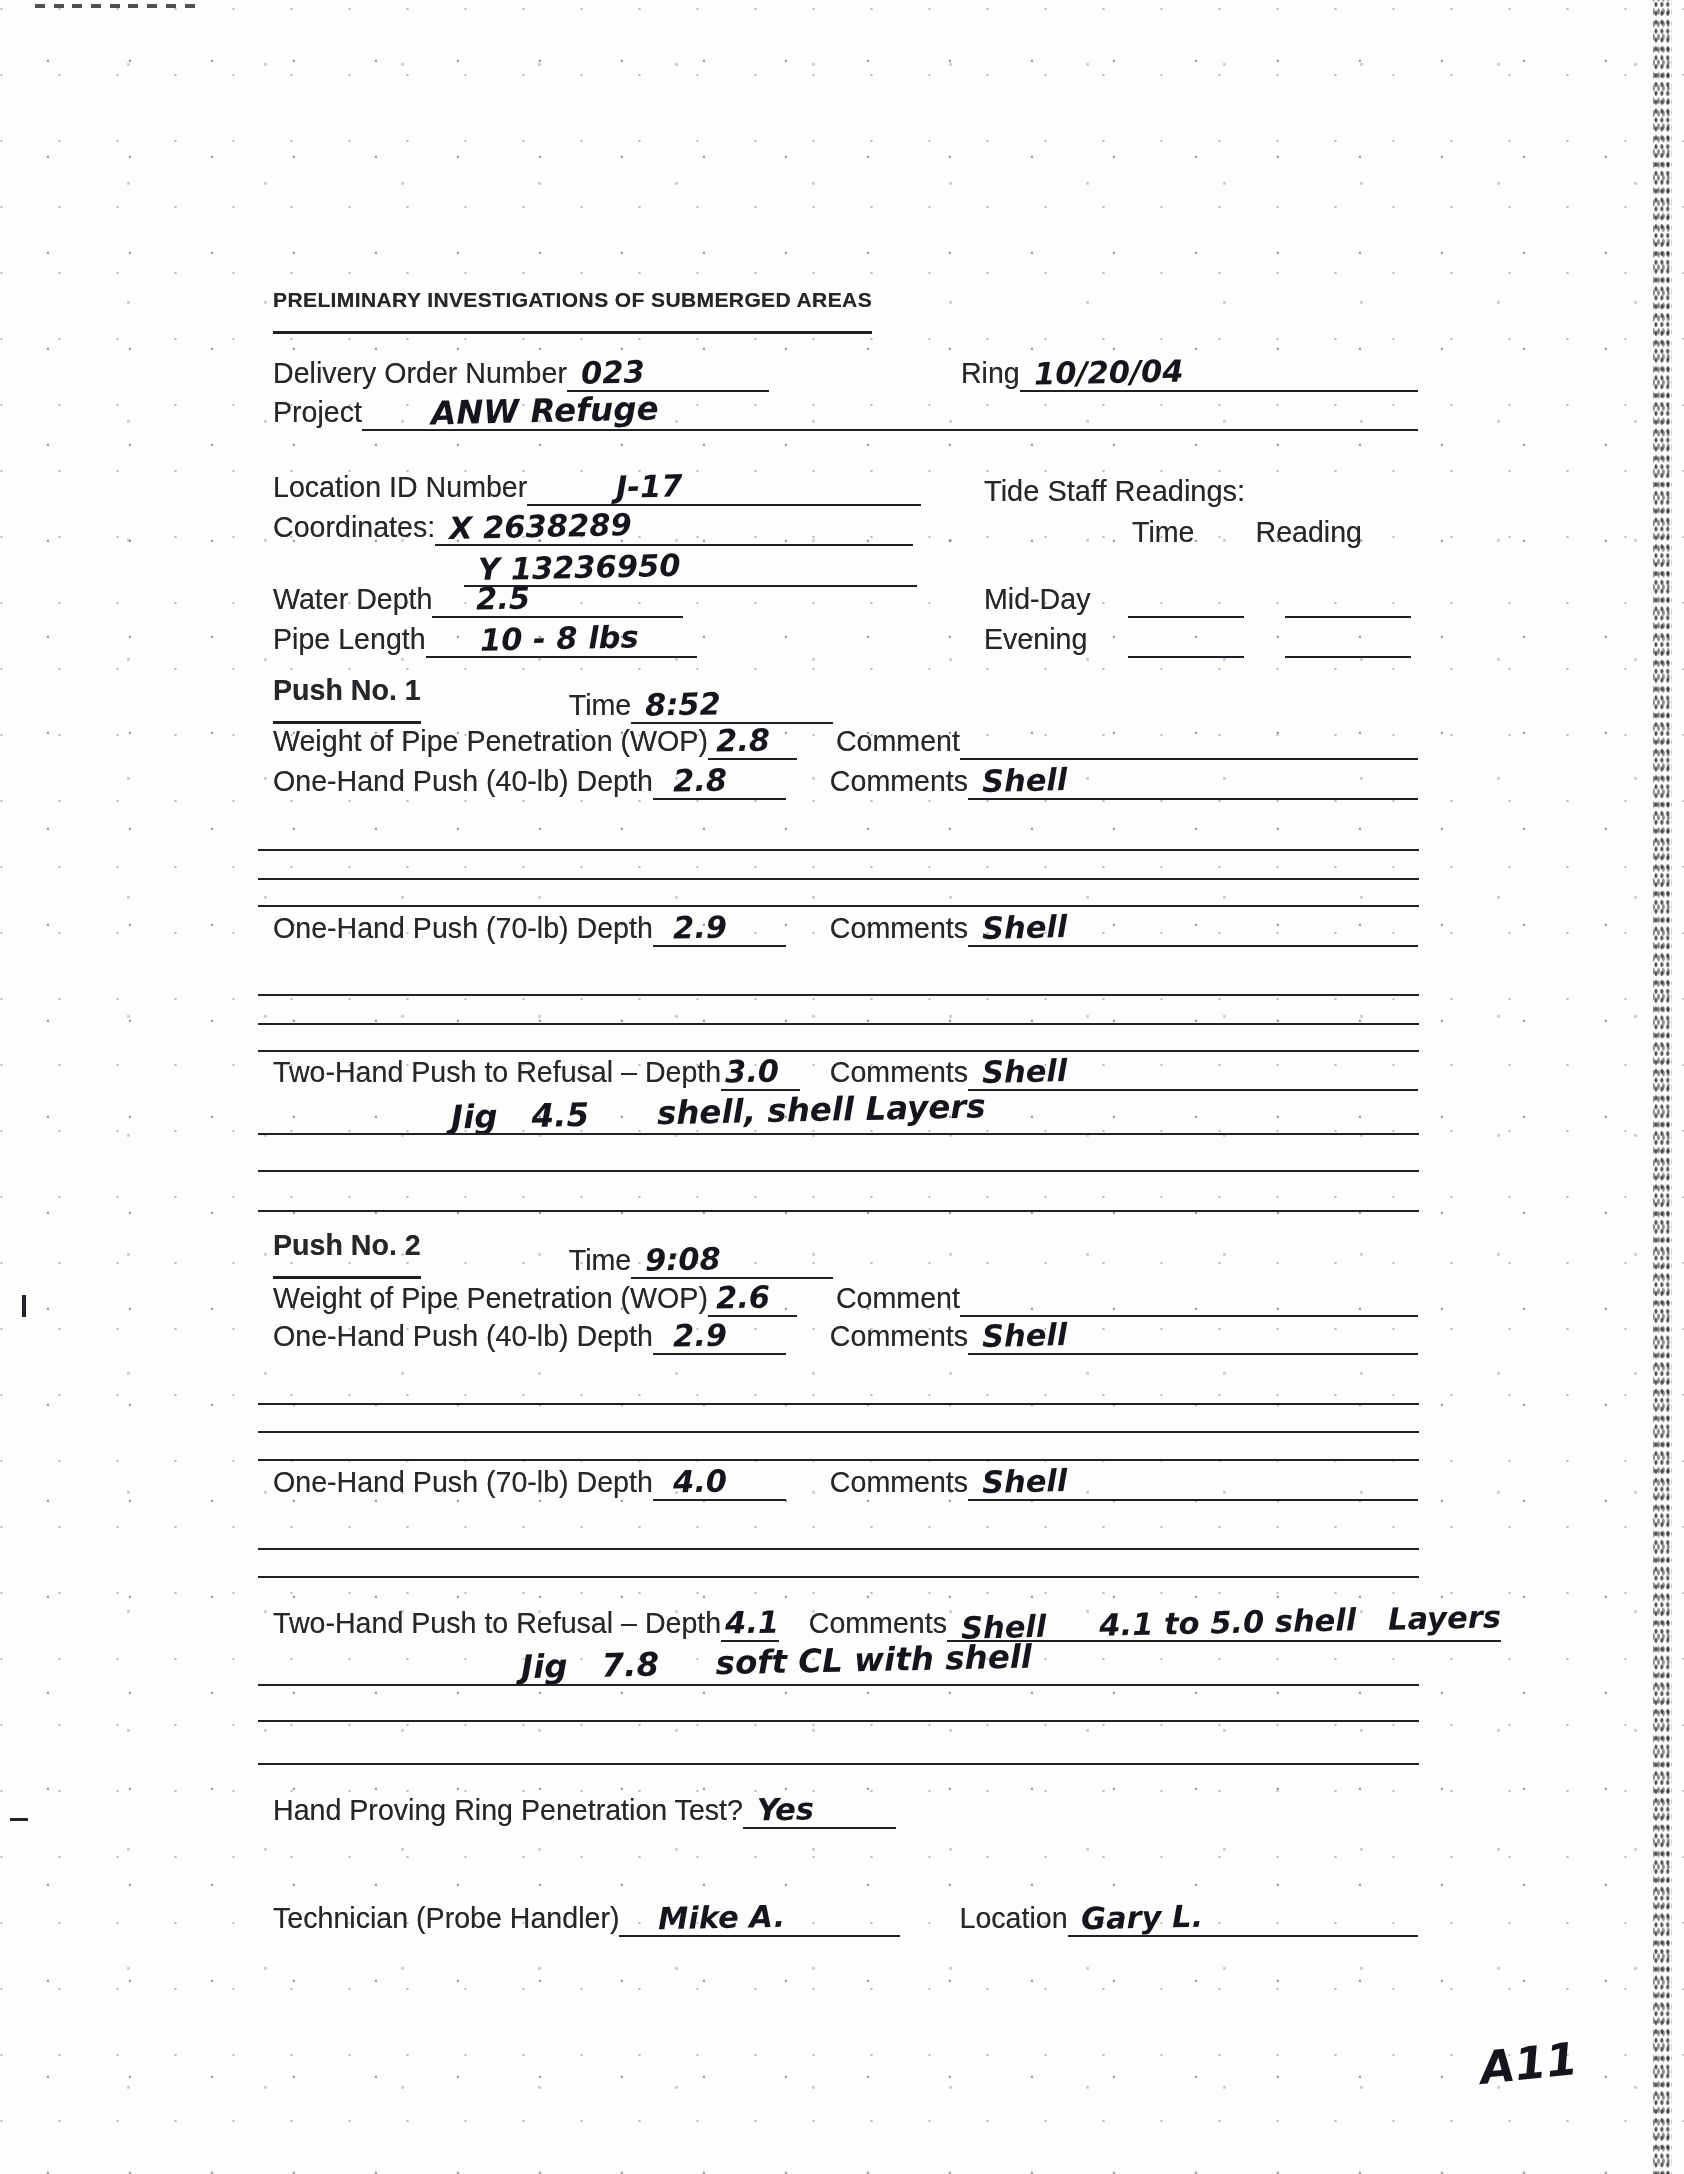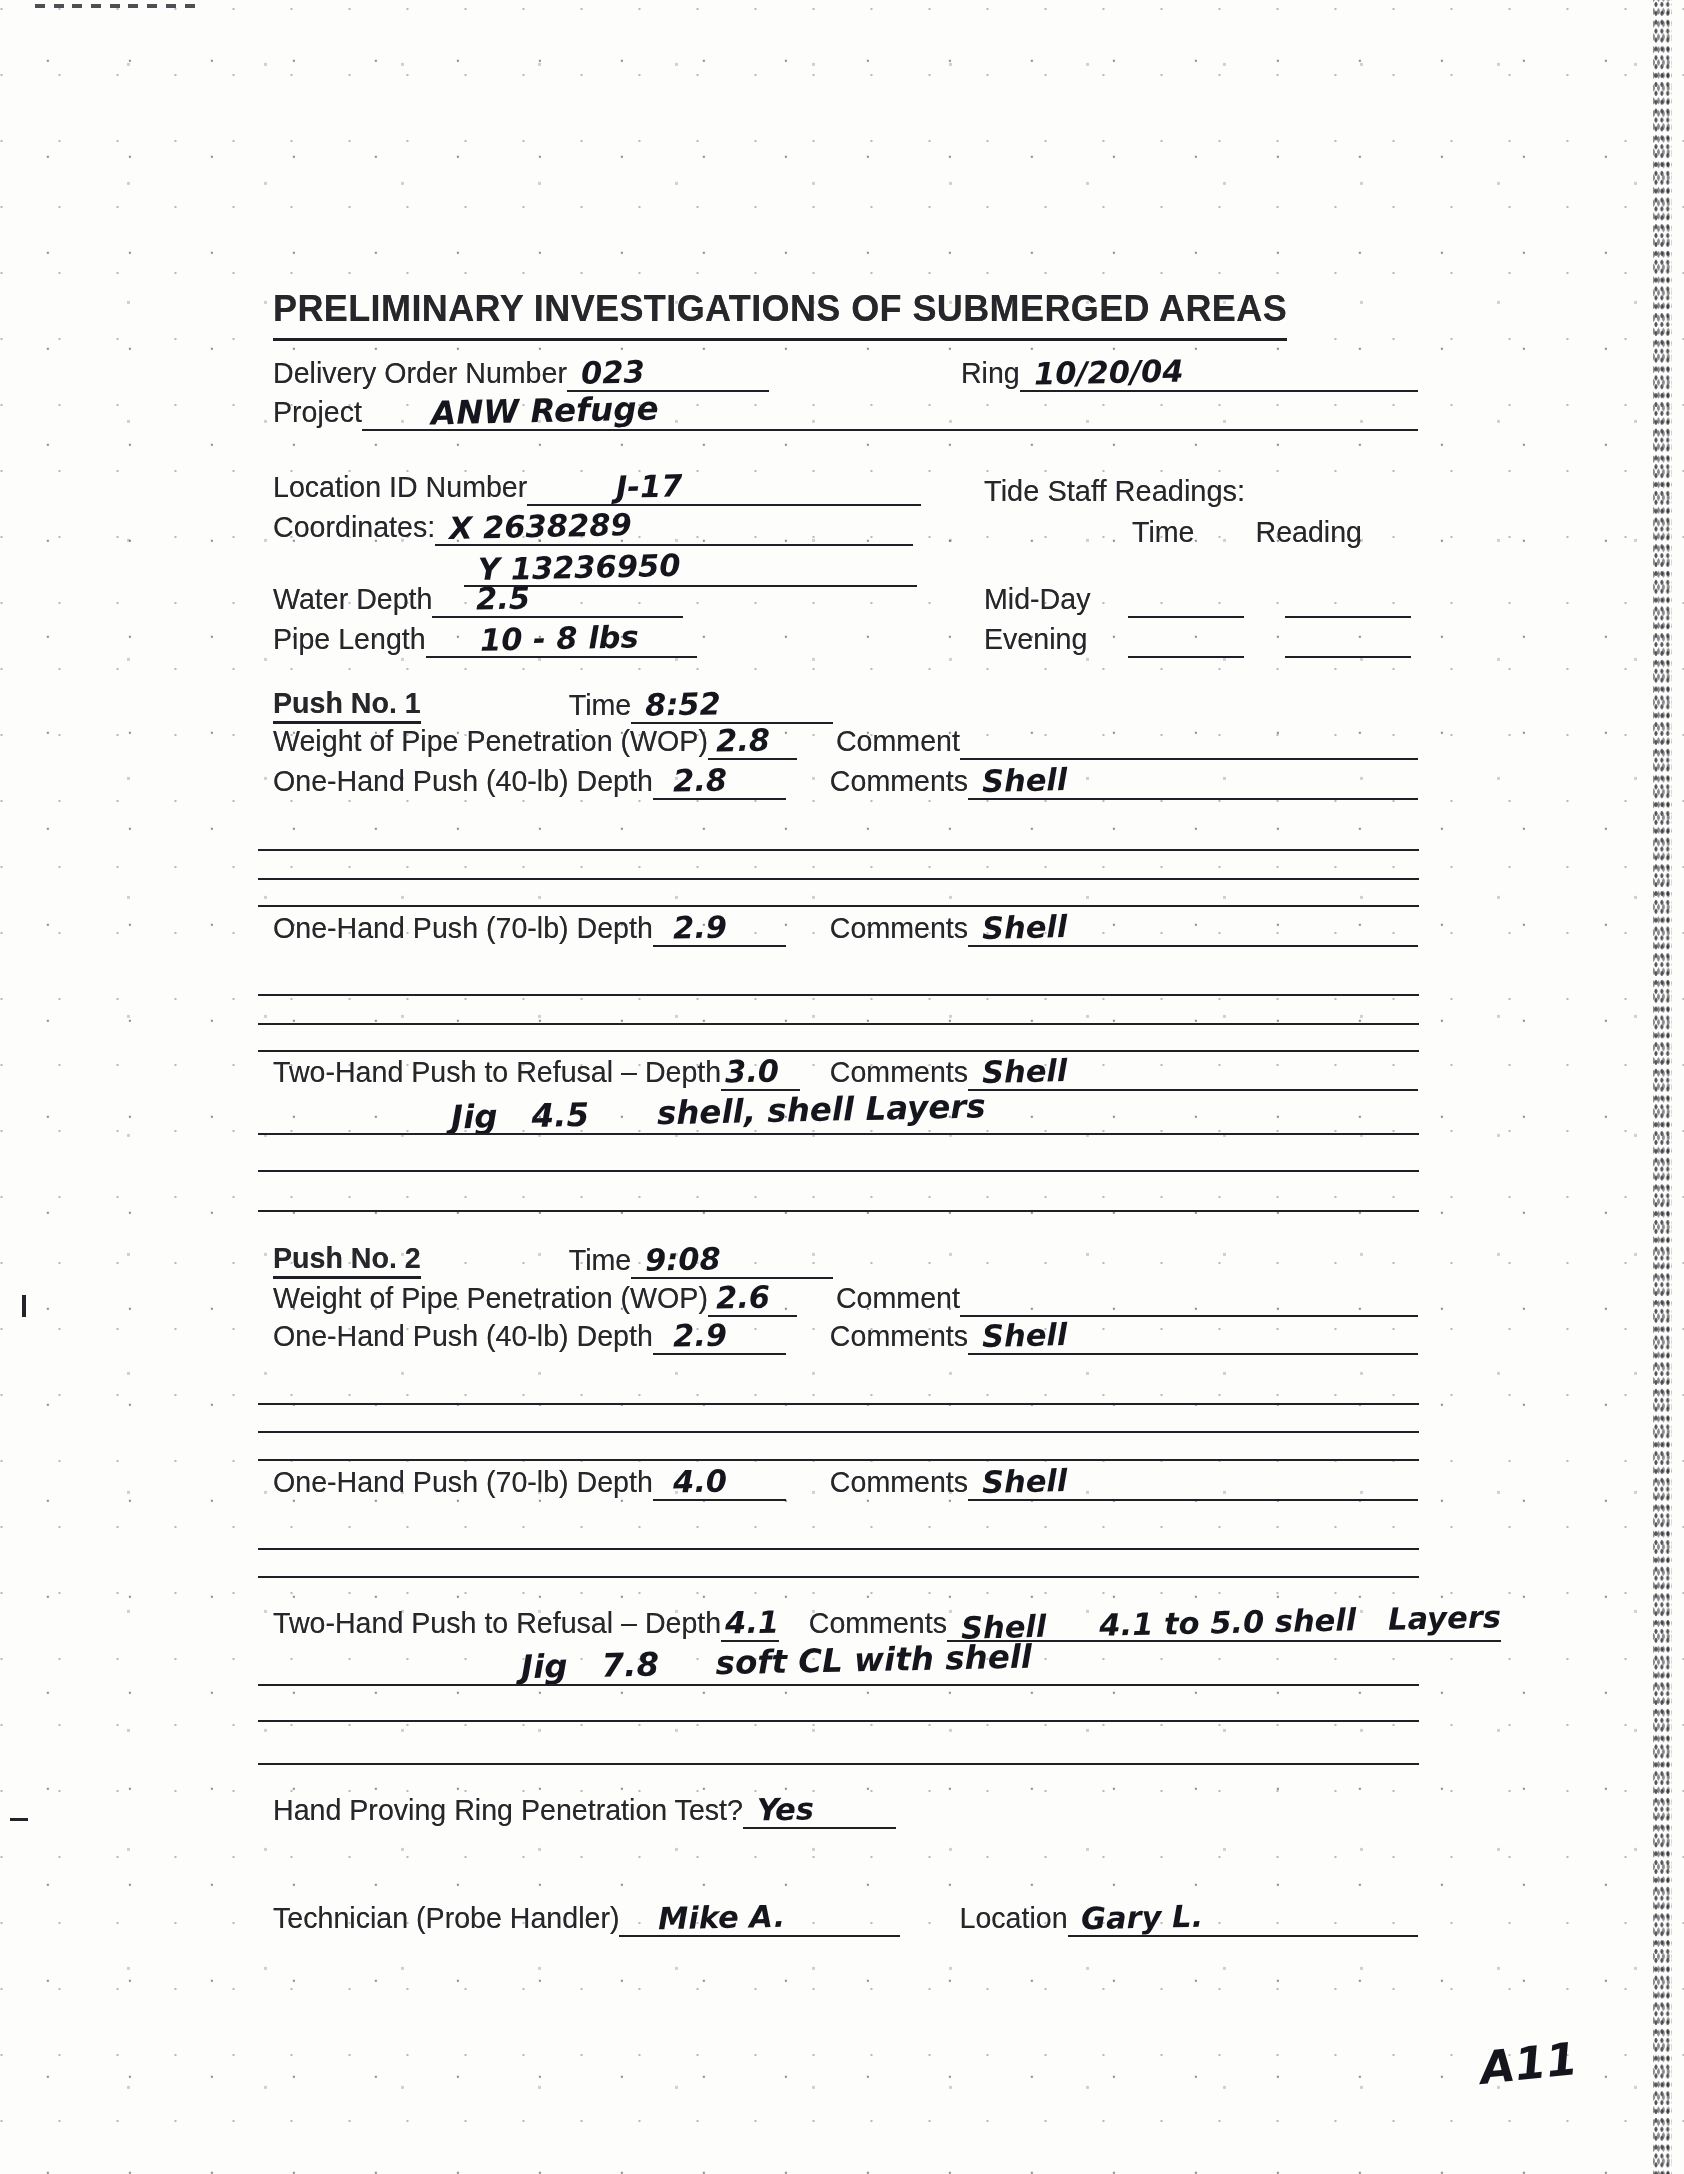--- a/index.html
+++ b/index.html
@@ -10,41 +10,41 @@
     background-color:#fdfdfb;
     background-image:
       radial-gradient(circle, rgba(30,30,45,0.50) 1px, transparent 1.6px),
       radial-gradient(circle, rgba(30,30,45,0.30) 1px, transparent 1.5px),
       radial-gradient(circle, rgba(30,30,45,0.20) 1.4px, transparent 2px);
     background-size: 82px 96px, 58px 66px, 137px 119px;
     background-position: 6.9px 12.8px, 30.5px 42px, 60px 4.9px;
   }
   .abs { position:absolute; }
   .title-text {
-    display:inline-block; font-size:36px; font-weight:bold; letter-spacing:0.4px;
-    border-bottom:3px solid #1e1e24; padding-bottom:8px;
+    display:inline-block; font-size:21px; font-weight:bold; letter-spacing:0.4px;
+    border-bottom:3px solid #1e1e24; padding-bottom:19px;
     text-shadow:0 0 0.6px rgba(0,0,0,.55);
   }
   .row {
     position:absolute; left:273px; width:1145px; height:41px;
     display:flex; align-items:flex-end; font-size:28.6px; line-height:1;
   }
   .lb { white-space:nowrap; padding-bottom:4.9px; text-shadow:0 0 0.5px rgba(0,0,0,.5); }
   .u {
     border-bottom:2px solid #1f1f25; display:flex; align-items:flex-end;
     overflow:visible;
   }
   .grow { flex:1; }
   .hand {
     font-family:"DejaVu Sans", sans-serif; font-style:italic; font-weight:700;
     white-space:pre; color:#15151d; transform:rotate(-1.2deg);
     display:inline-block; font-size:30.5px; margin:0 0 2px 13.8px;
   }
   .push-title {
-    font-weight:bold; border-bottom:3px solid #1e1e24; padding-bottom:3px;
+    font-weight:bold; border-bottom:3px solid #1e1e24; padding-bottom:16px;
     white-space:nowrap; text-shadow:0 0 0.6px rgba(0,0,0,.55);
   }
   .hr { position:absolute; left:258px; width:1161px; height:0; border-bottom:2px solid #202026; }
   .note { position:absolute; }
   .edge-band {
     position:absolute; top:0; right:11.8px; width:19.7px; height:100%;
     background-image:
       radial-gradient(rgba(25,25,35,.75) 1.3px, transparent 1.8px),
       radial-gradient(rgba(25,25,35,.5) 1px, transparent 1.5px);
     background-size:5.9px 8.9px, 4.9px 12.8px; background-position:0 0, 3px 4.9px;

